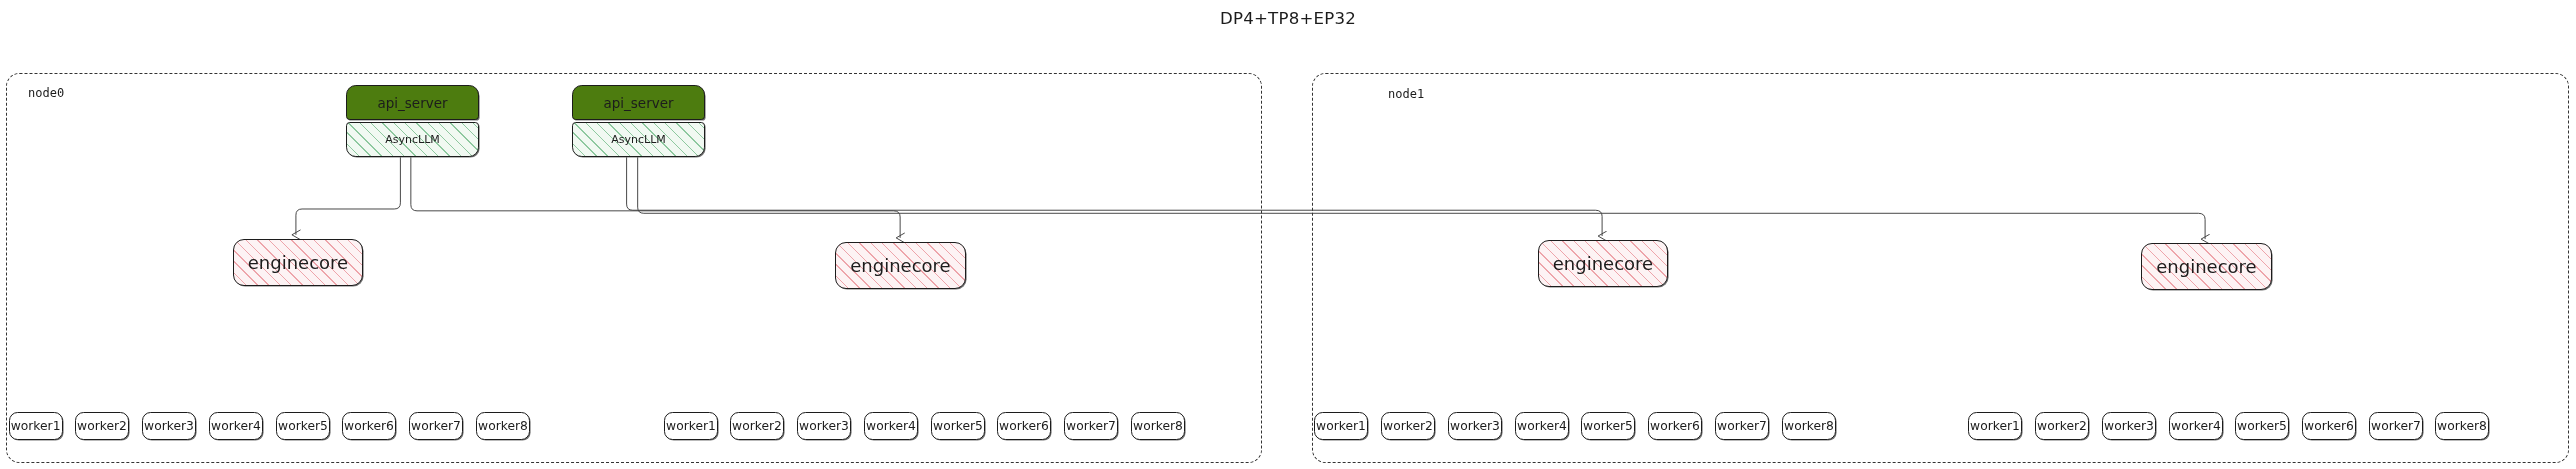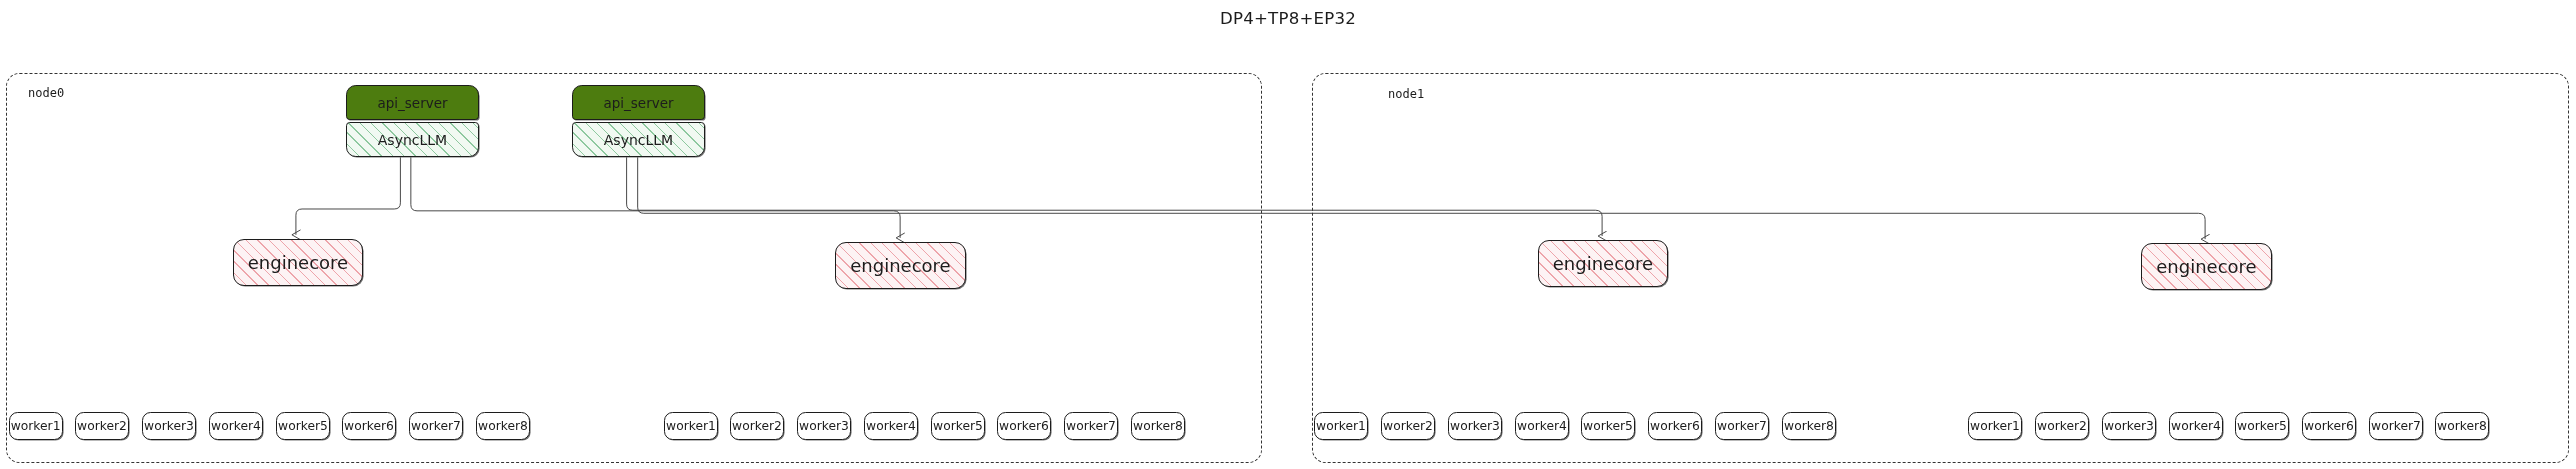--- a/index.html
+++ b/index.html
@@ -60,21 +60,21 @@
     justify-content: center;
     font-family: "DejaVu Sans", sans-serif;
     color: #1c1c1c;
     box-shadow: 1.2px 1.2px 0px -0.6px rgba(0,0,0,0.55);
   }
   .n-api {
     font-size: 13.5px;
     border-radius: 9.8px 9.8px 3.7px 3.7px;
   }
   .n-async {
-    font-size: 14px;
+    font-size: 11px;
     border-radius: 3.7px 3.7px 9.8px 9.8px;
     border-color: #1c1c1c;
     background-color: #f1f9f2;
     background-image: repeating-linear-gradient(
         45deg,
         rgba(60,160,90,0.55) 0px,
         rgba(60,160,90,0.55) 1px,
         rgba(0,0,0,0) 1px,
         rgba(0,0,0,0) 8px);
   }

